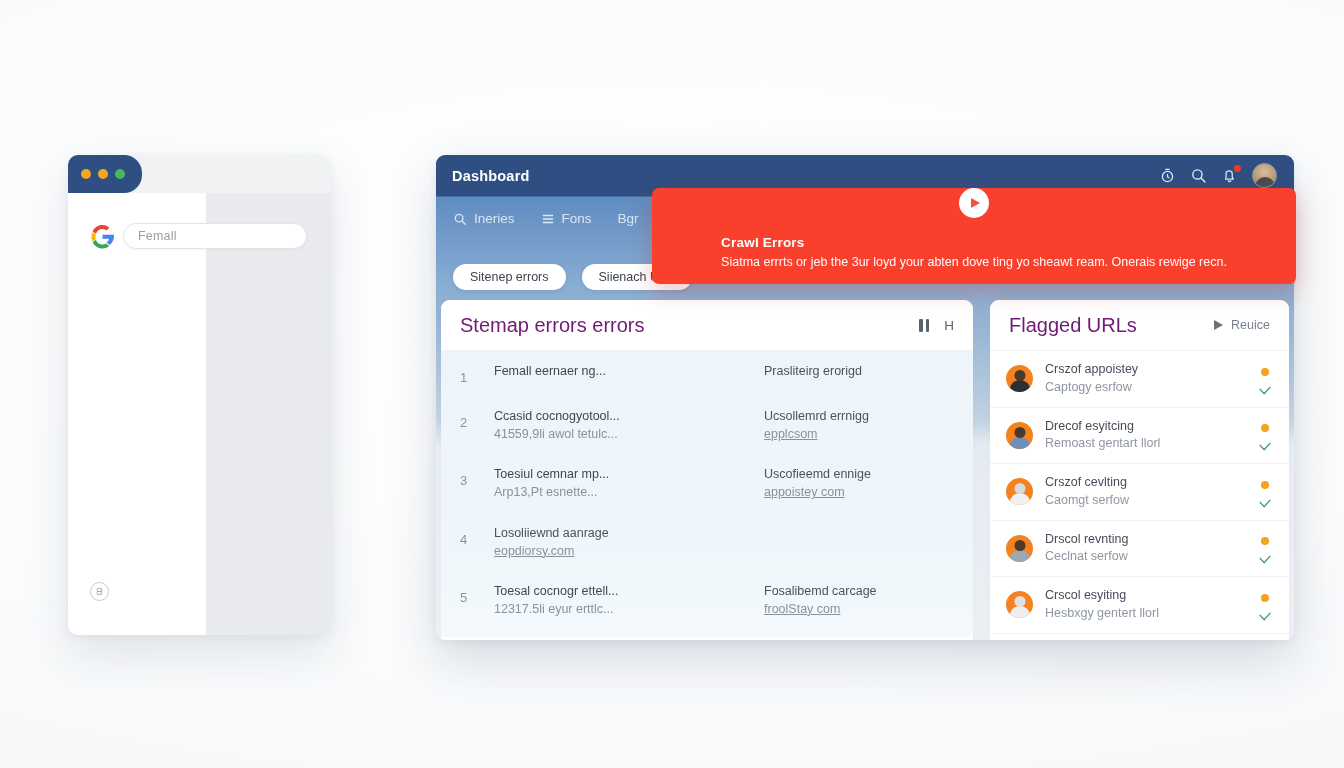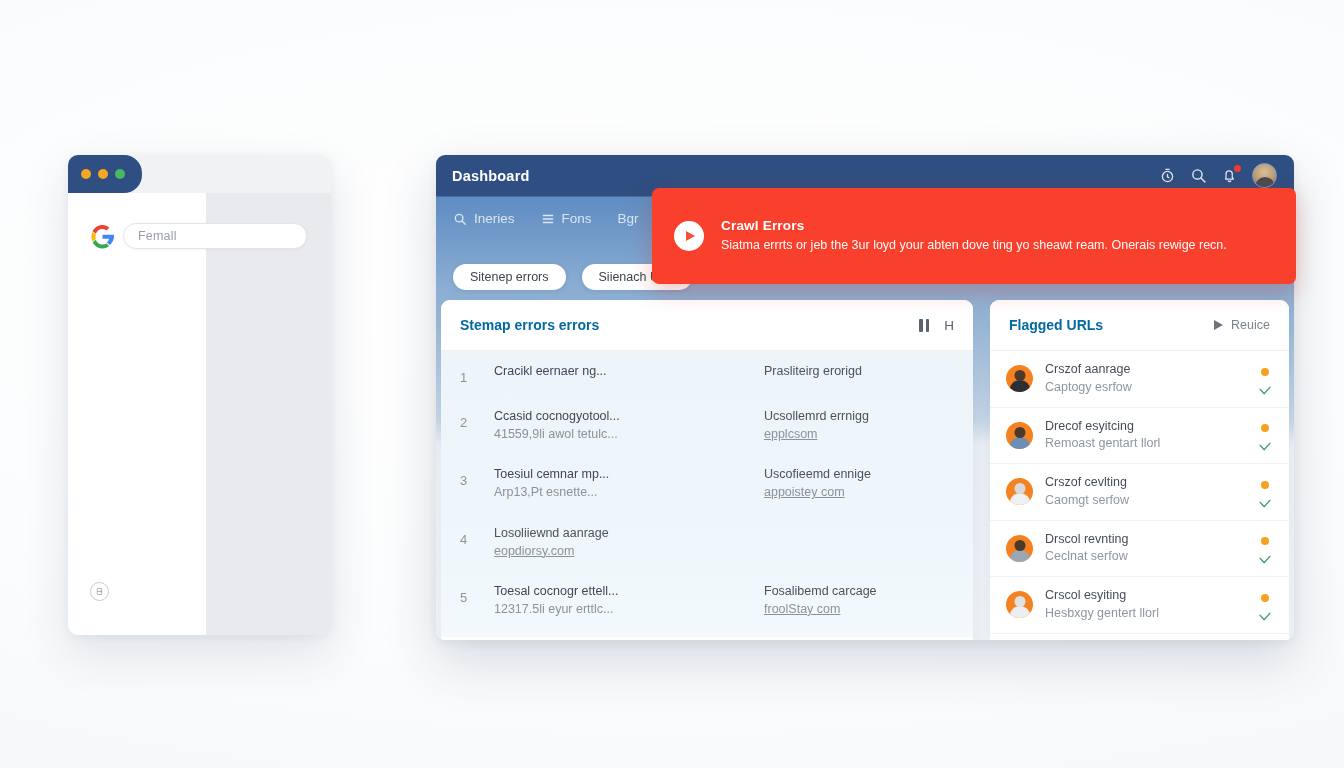--- a/index.html
+++ b/index.html
@@ -221,20 +221,21 @@
     width: 644px;
     height: 96px;
     background: #f9402c;
     border-radius: 7px;
     display: flex;
     align-items: center;
     gap: 17px;
     padding: 0 22px;
     box-shadow: 0 8px 22px rgba(200, 40, 25, 0.25);
     z-index: 20;
+    flex-direction: column;
   }
   .alert-play {
     width: 30px; height: 30px;
     border-radius: 50%;
     background: #ffffff;
     display: flex;
     align-items: center;
     justify-content: center;
     flex: none;
   }
@@ -282,23 +283,23 @@
   .card-head {
     height: 51px;
     display: flex;
     align-items: center;
     justify-content: space-between;
     padding: 0 19px;
     background: #ffffff;
     border-bottom: 1px solid #eef1f4;
   }
   .card-title {
-    font-size: 14px;
-    color: #0369a1;
-    font-weight: 700;
+    font-size: 20px;
+    color: #701a75;
+    font-weight: 400;
   }
   .card-head-actions {
     display: flex;
     align-items: center;
     gap: 15px;
   }
   .pause-ico {
     display: flex;
     gap: 3px;
   }
@@ -560,21 +561,21 @@
                 <b></b>
               </span>
             <span class="head-letter">H</span>
           </div>
         </div>
         <div class="errors-body">
 
           <div class="err-row">
             <div class="err-num">1</div>
             <div class="err-main">
-              <div class="err-l1">Cracikl eernaer ng...</div>
+              <div class="err-l1">Femall eernaer ng...</div>
             </div>
             <div class="err-right">
               <div class="err-r1">Prasliteirg erorigd</div>
               <div class="err-r2"></div>
             </div>
           </div>
 
           <div class="err-row">
             <div class="err-num">2</div>
             <div class="err-main">
@@ -628,21 +629,21 @@
           <div class="reuice">
             <i></i>
             <span>Reuice</span>
           </div>
         </div>
 
         <div>
           <div class="flag-row">
             <span class="flag-avatar fa1"></span>
             <div class="flag-text">
-              <div class="flag-l1">Crszof aanrage</div>
+              <div class="flag-l1">Crszof appoistey</div>
               <div class="flag-l2">Captogy esrfow</div>
             </div>
             <div class="flag-status">
               <span class="status-dot"></span>
               <span class="check-ico">
                 <svg viewBox="0 0 16 12" width="12" height="9" fill="none" stroke="currentColor" stroke-width="1.9" stroke-linecap="round" stroke-linejoin="round">
                     <path d="M1.5 4.5L7 10.2 14.5 1.8"></path>
                   </svg>
               </span>
             </div>

